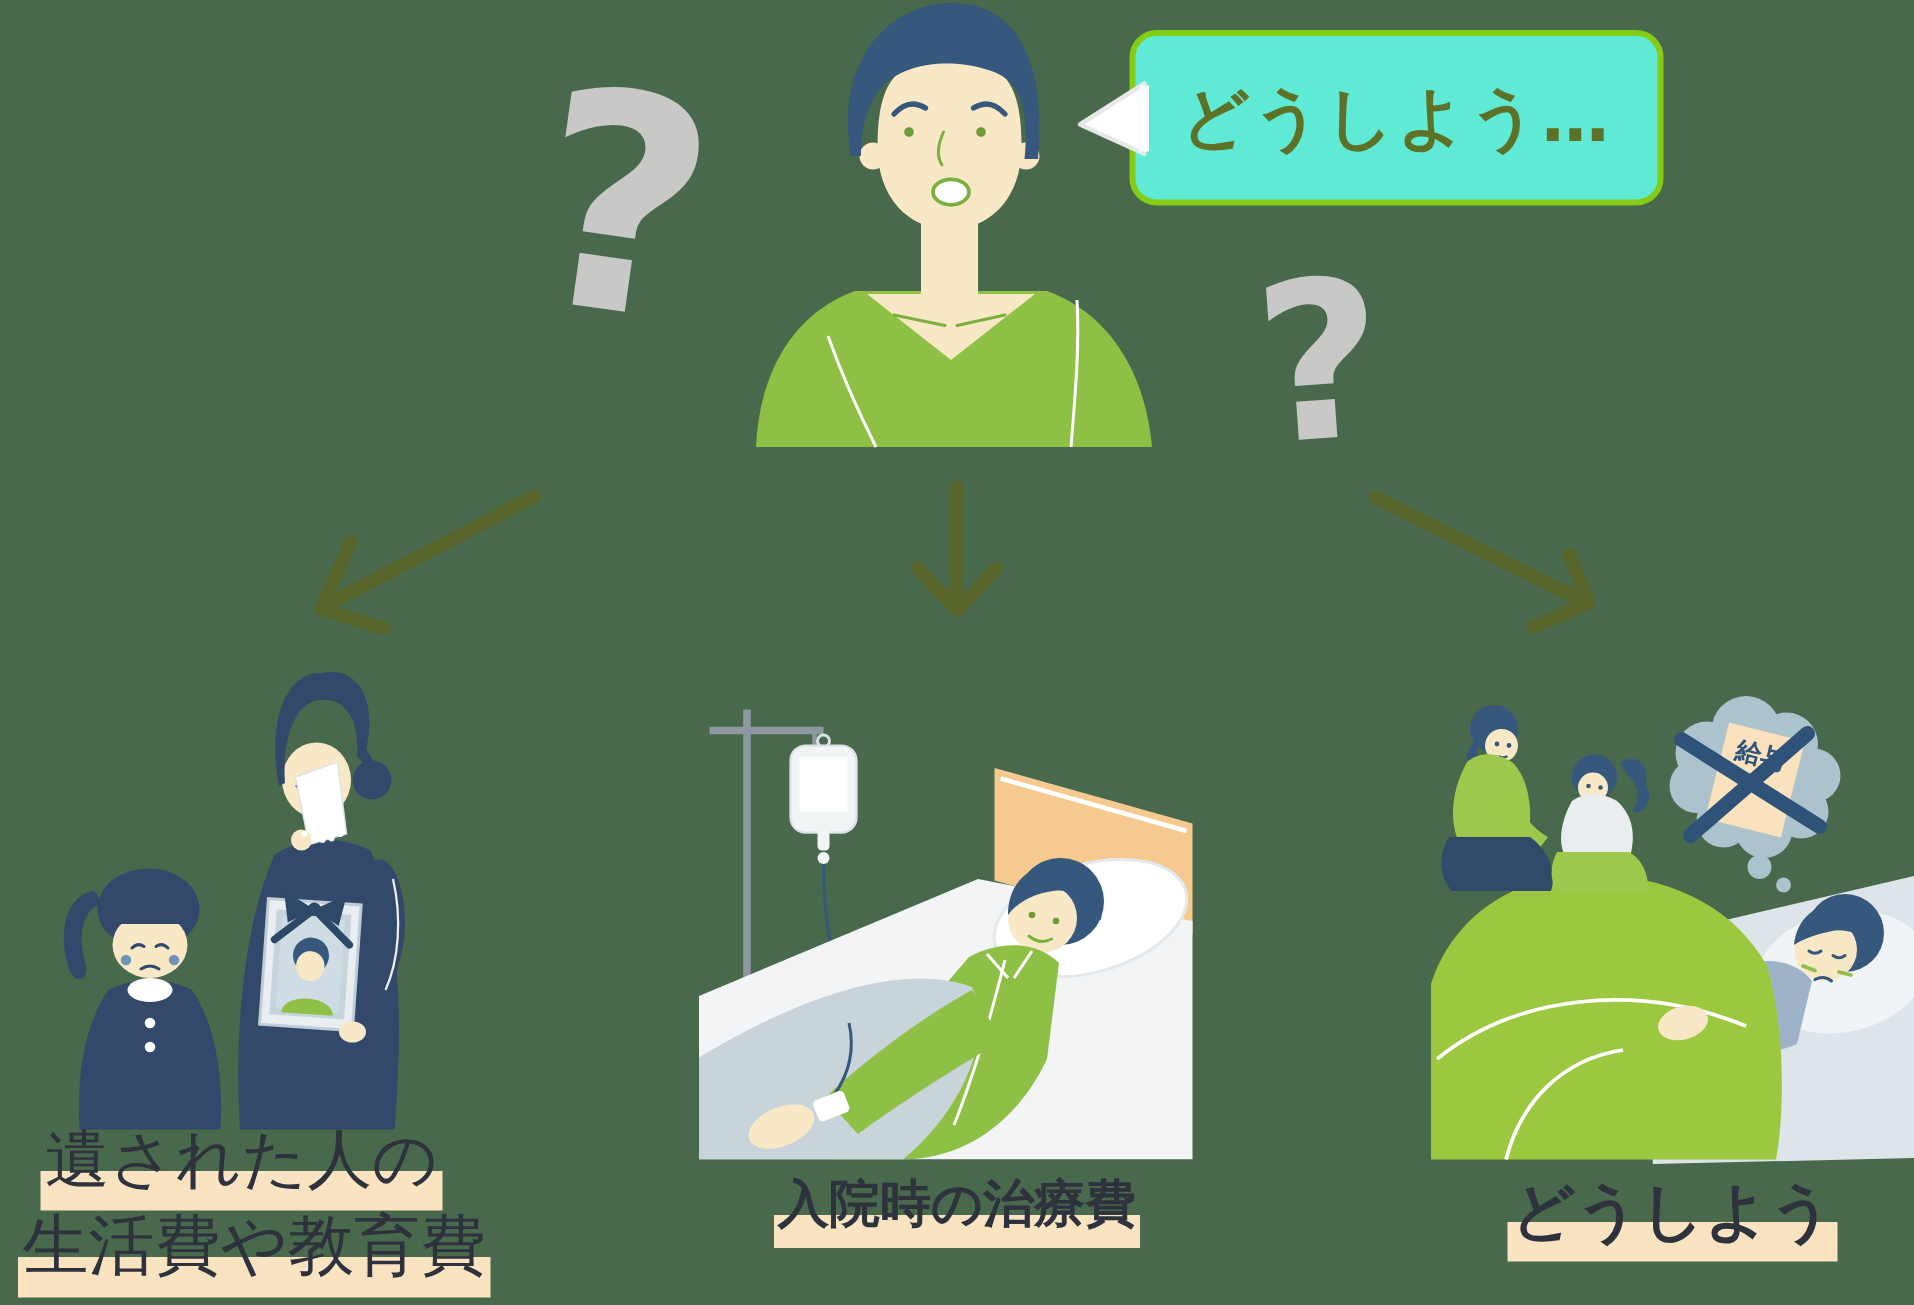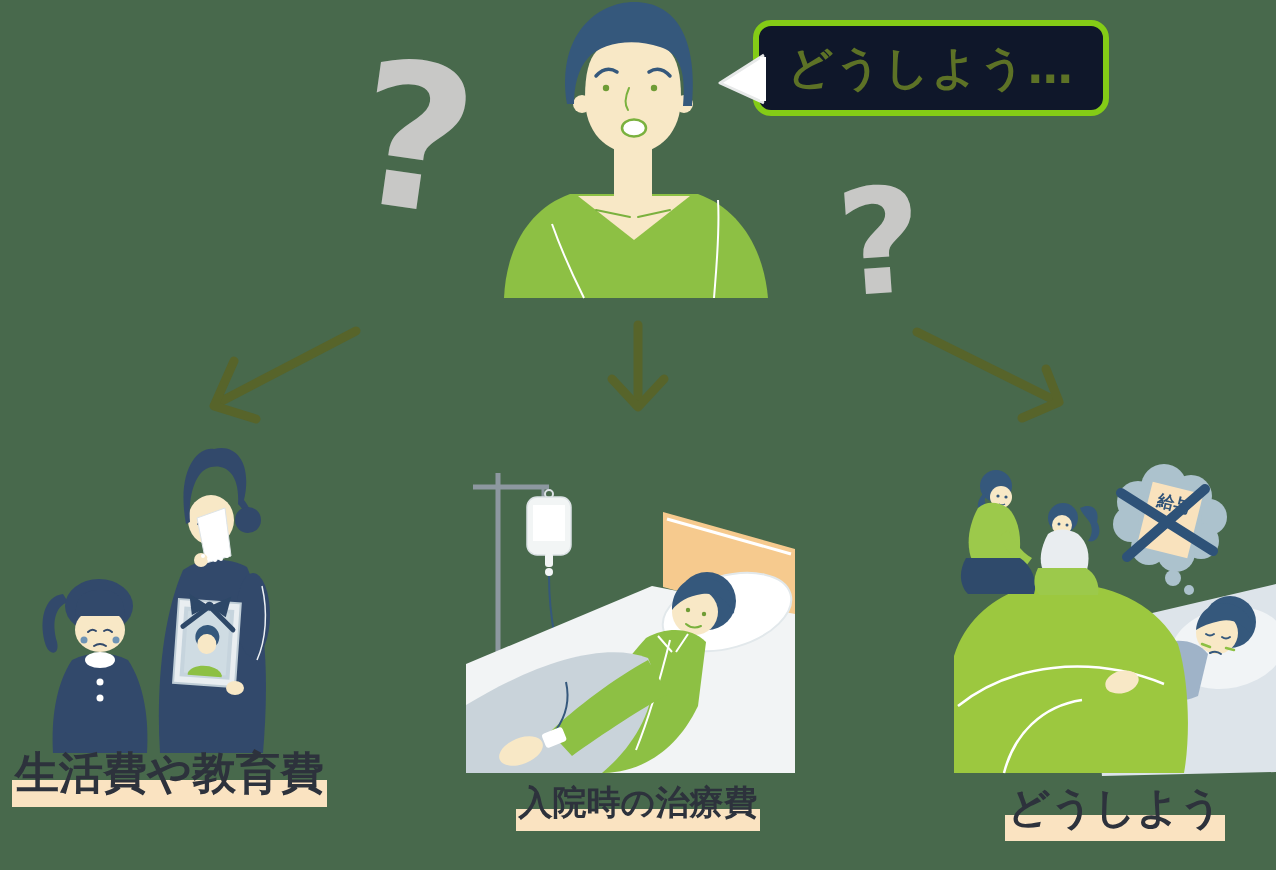--- a/index.html
+++ b/index.html
@@ -4,34 +4,34 @@
 <style>
   html,body{margin:0;padding:0;background:#48694C;}
   .canvas{position:relative;width:1276px;height:870px;background:#48694C;overflow:hidden;
           font-family:"DejaVu Sans",sans-serif;}
   svg{position:absolute;display:block;}
   .arrows{left:0;top:0;}
   .man-svg{left:490px;top:0;}
   .scene-left{left:20px;top:440px;}
   .scene-mid{left:460px;top:455px;}
   .scene-right{left:940px;top:460px;}
-  .bubble{position:absolute;left:753px;top:20px;width:356px;height:96px;background:#0f172a;
-          border:6px solid #84cc16;border-radius:18px;box-sizing:border-box;
+  .bubble{position:absolute;left:753px;top:20px;width:356px;height:117px;background:#5eead4;
+          border:4px solid #84cc16;border-radius:18px;box-sizing:border-box;
           display:flex;align-items:center;justify-content:center;}
   .bubble-text{color:#5D7226;font-size:45px;font-weight:bold;letter-spacing:2px;white-space:nowrap;}
   .bubble-tail{left:716px;top:53px;}
   .qm{position:absolute;color:#C8C8C6;font-weight:bold;display:flex;align-items:center;justify-content:center;}
   .qm-left{left:340px;top:28px;width:150px;height:220px;font-size:200px;transform:rotate(8deg);}
   .qm-right{left:822px;top:178px;width:116px;height:128px;font-size:146px;transform:rotate(-4deg);}
   .label{position:absolute;text-align:center;color:#2D323C;}
   .hl{background-image:linear-gradient(to bottom, rgba(250,227,193,0) 55%, #FAE3C1 55%);
       padding:0 3px 9px;white-space:nowrap;}
   .label-left{left:0;top:744px;width:322px;font-size:44px;line-height:1.32;}
   .label-left .line1{font-weight:normal;font-size:43px;}
-  .label-left .line2{font-weight:bold;margin-left:12px;}
+  .label-left .line2{font-weight:normal;margin-left:12px;}
   .label-mid{left:460px;top:780px;width:356px;font-size:34px;font-weight:bold;}
   .label-right{left:955px;top:780px;width:320px;font-size:42px;font-weight:bold;}
 </style>
 </head>
 <body>
 
 <div class="canvas">
 
   <svg class="arrows" width="1276" height="870" viewBox="0 0 1276 870">
     <g stroke="#57642A" stroke-width="9" fill="none" stroke-linecap="round" stroke-linejoin="round">
@@ -218,20 +218,21 @@
         <circle cx="1173" cy="578" r="8"></circle>
           <circle cx="1189" cy="590" r="5"></circle>
       </g>
       <rect x="1144" y="487" width="52" height="66" fill="#F9E2BD" transform="rotate(14 1170 520)"></rect>
       <text x="1170" y="509" font-size="17" font-weight="bold" fill="#2E5278" text-anchor="middle" transform="rotate(14 1170 520)">給与</text>
       <path d="M1121,493 L1213,551 M1205,489 L1127,557" stroke="#2E5278" stroke-width="10" stroke-linecap="round"></path>
     </g>
   </svg>
 
   <div class="label label-left">
+    <div><span class="hl line1">遺された人の</span></div>
     <div><span class="hl line2">生活費や教育費</span></div>
   </div>
   <div class="label label-mid">
     <span class="hl">入院時の治療費</span>
   </div>
   <div class="label label-right">
     <span class="hl">どうしよう</span>
   </div>
 
 </div>

